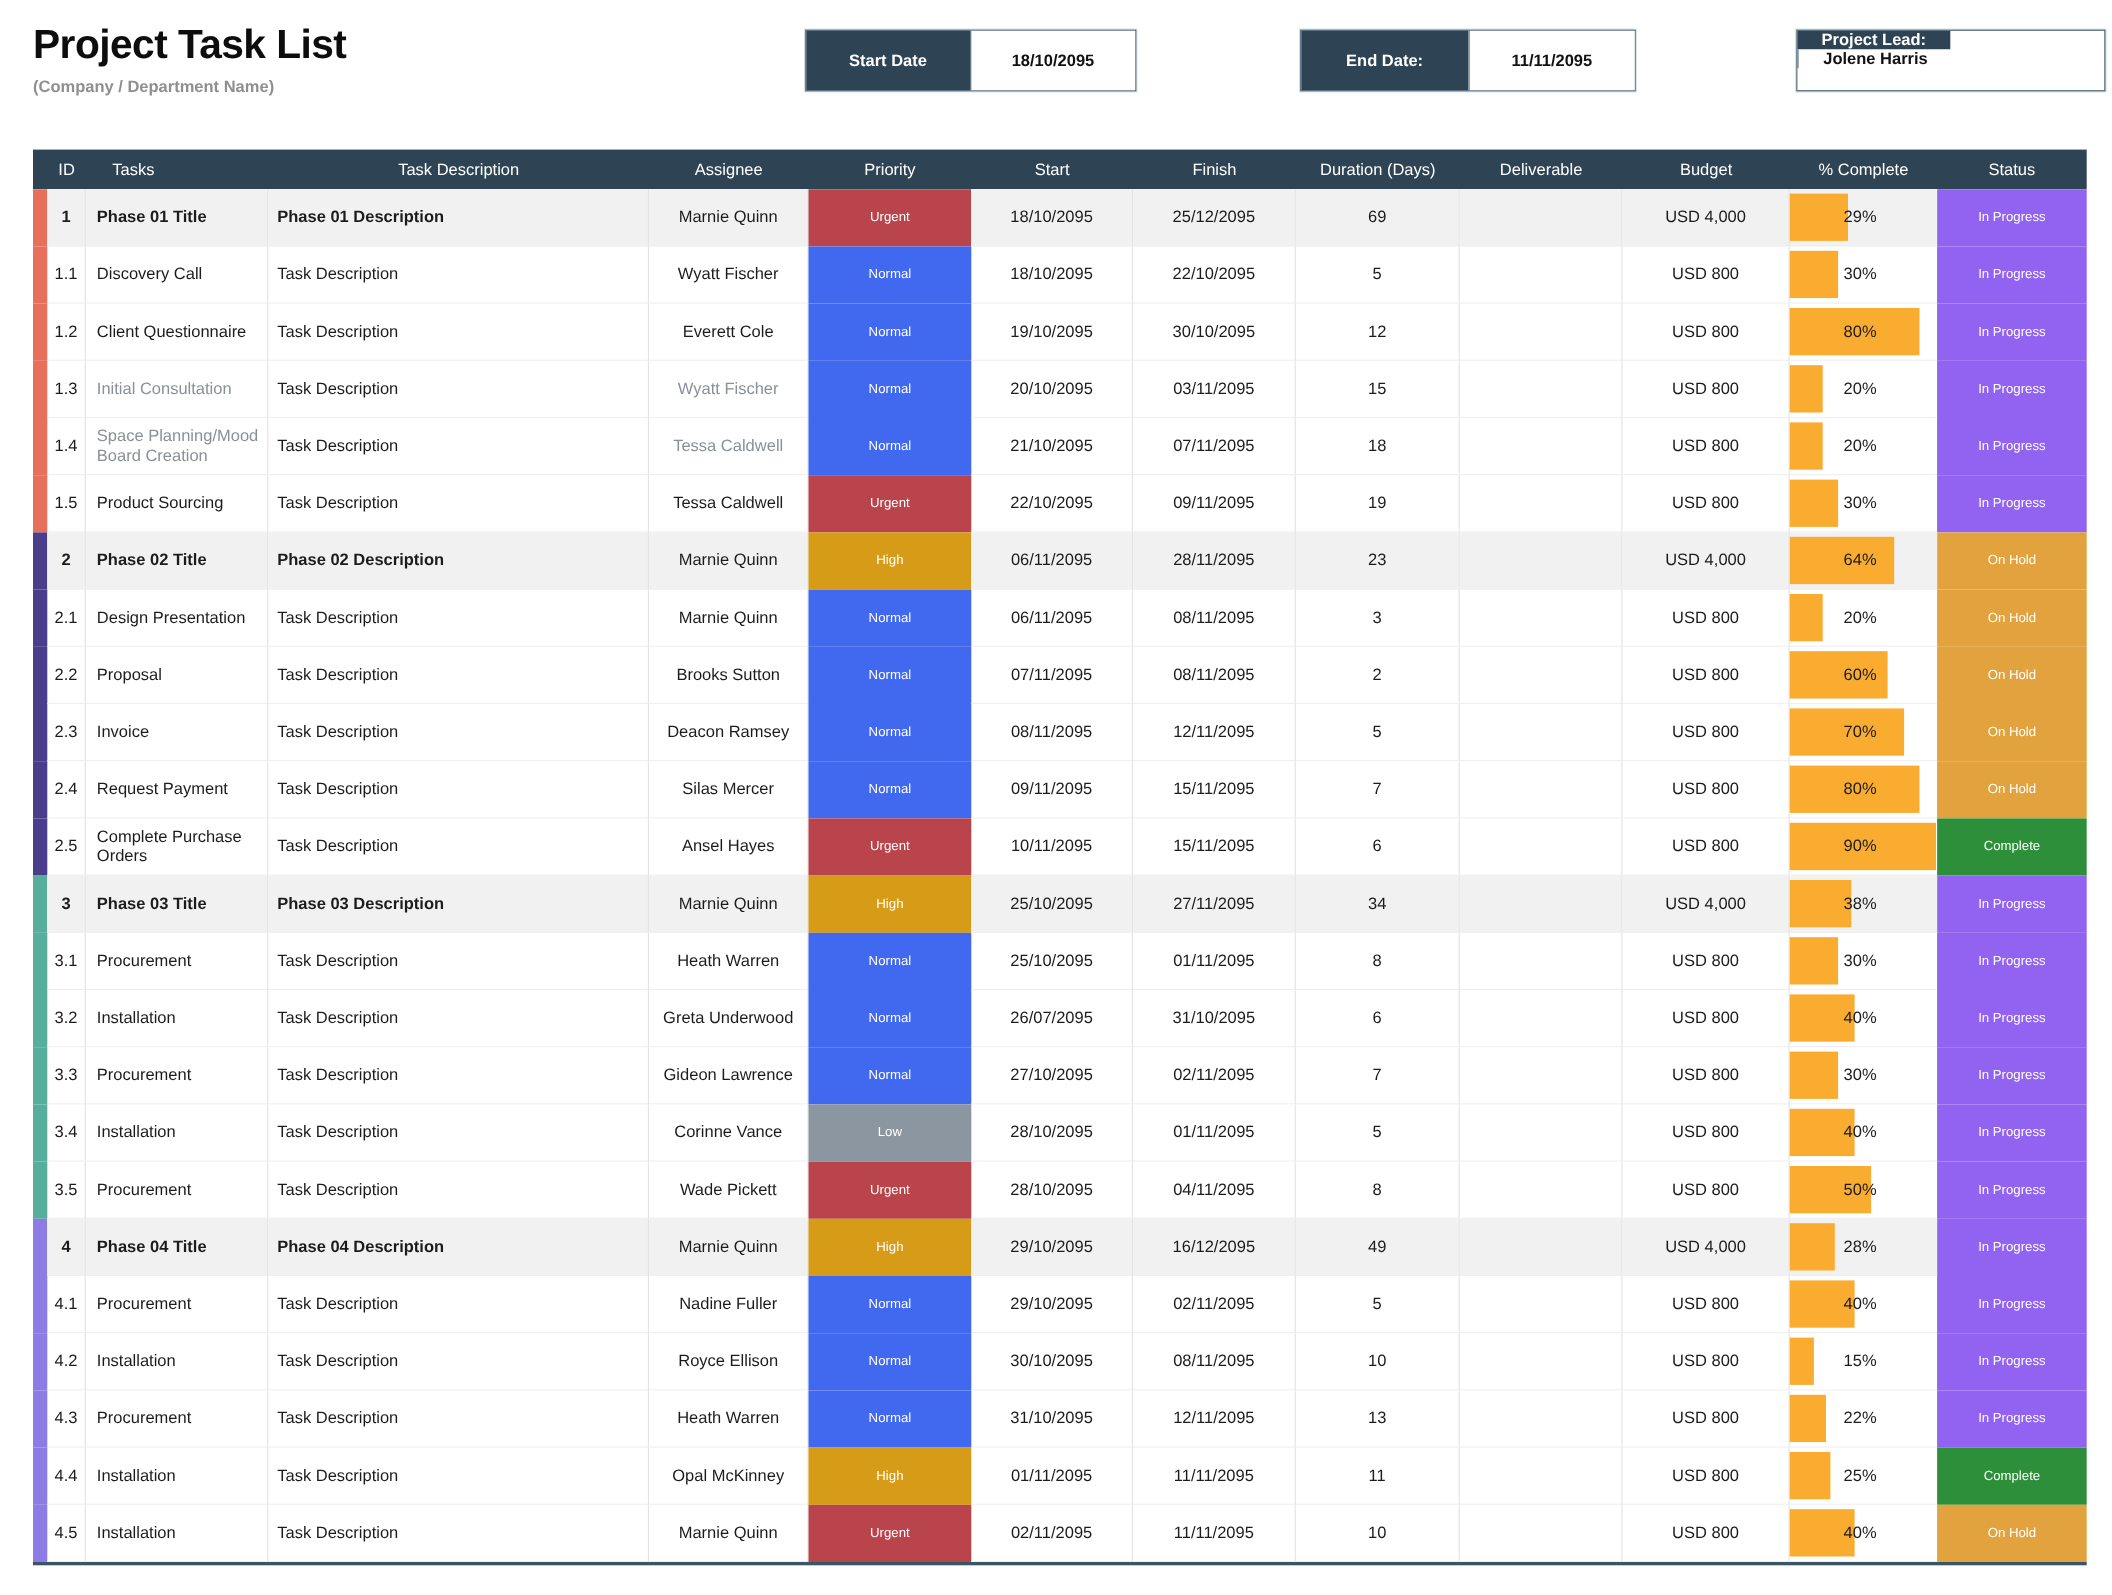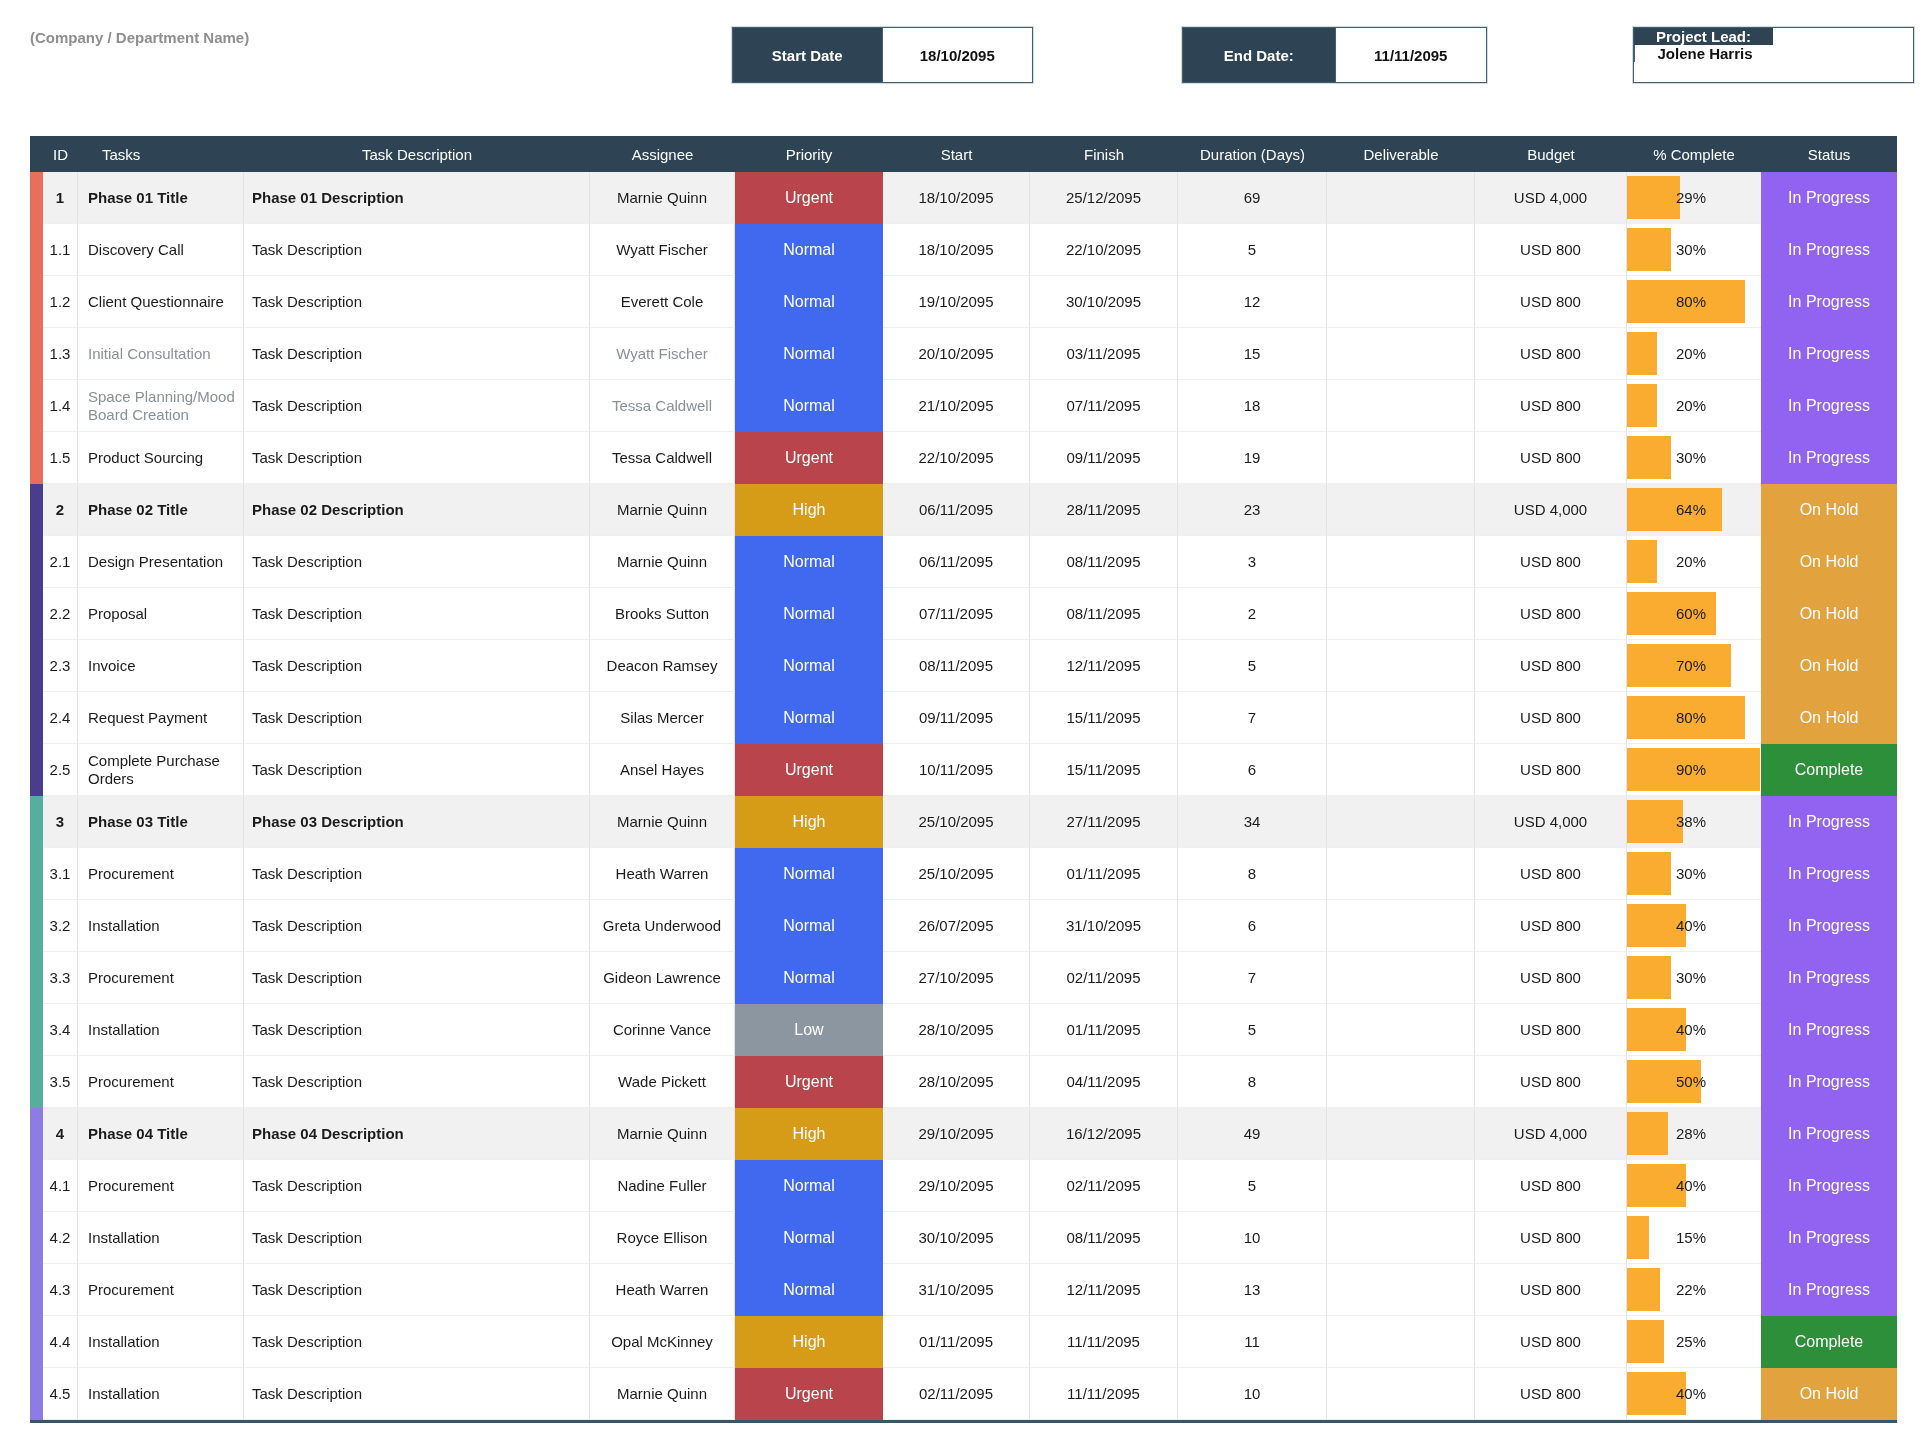--- a/index.html
+++ b/index.html
@@ -36,32 +36,33 @@
   .row .cell { display:flex; align-items:center; justify-content:center; font-size:15px; color:#1c1c1c; border-right:1px solid #e3e3e3; border-bottom:1px solid #efefef; text-align:center; line-height:1.15; }
   .row .cell.no-grid { border-right:none; border-bottom:none; }
   .row .cell.left { justify-content:flex-start; text-align:left; }
   .cell.c-accent { border:none; }
   .cell.c-tasks { padding-left:10px; padding-right:8px; }
   .cell.c-desc { padding-left:8px; padding-right:8px; }
   .row.phase-row .c-id, .row.phase-row .c-tasks, .row.phase-row .c-desc { font-weight:700; }
   .row.phase-row .cell:not(.c-accent):not(.c-priority):not(.c-status) { background:#f1f1f2; }
   .row.dimmed .c-tasks, .row.dimmed .c-assignee { color:#8a9097; }
 
-  .cell.c-priority, .cell.c-status { color:#fff; font-size:16px; border-right:none; border-bottom:none; }
+  .cell.c-priority, .cell.c-status { color:#fff; font-size:12px; border-right:none; border-bottom:none; }
 
   .cell.c-pct { position:relative; justify-content:flex-start; border-right:none; }
   .progress-bar { position:absolute; left:0; top:4px; bottom:4px; background:#f9ac30; z-index:0; }
   .pct-label { position:absolute; left:0; width:128px; text-align:center; z-index:1; font-size:15px; color:#1c1c1c; }
 </style>
 </head>
 <body>
 
 <div id="page">
 
   <div id="title-block">
+    <div id="page-title">Project Task List</div>
     <div id="page-subtitle">(Company / Department Name)</div>
   </div>
 
   <div class="info-box" id="info-box-0">
     <div class="ib-label">Start Date</div>
     <div class="ib-value">18/10/2095</div>
   </div>
   <div class="info-box" id="info-box-1">
     <div class="ib-label">End Date:</div>
     <div class="ib-value">11/11/2095</div>

